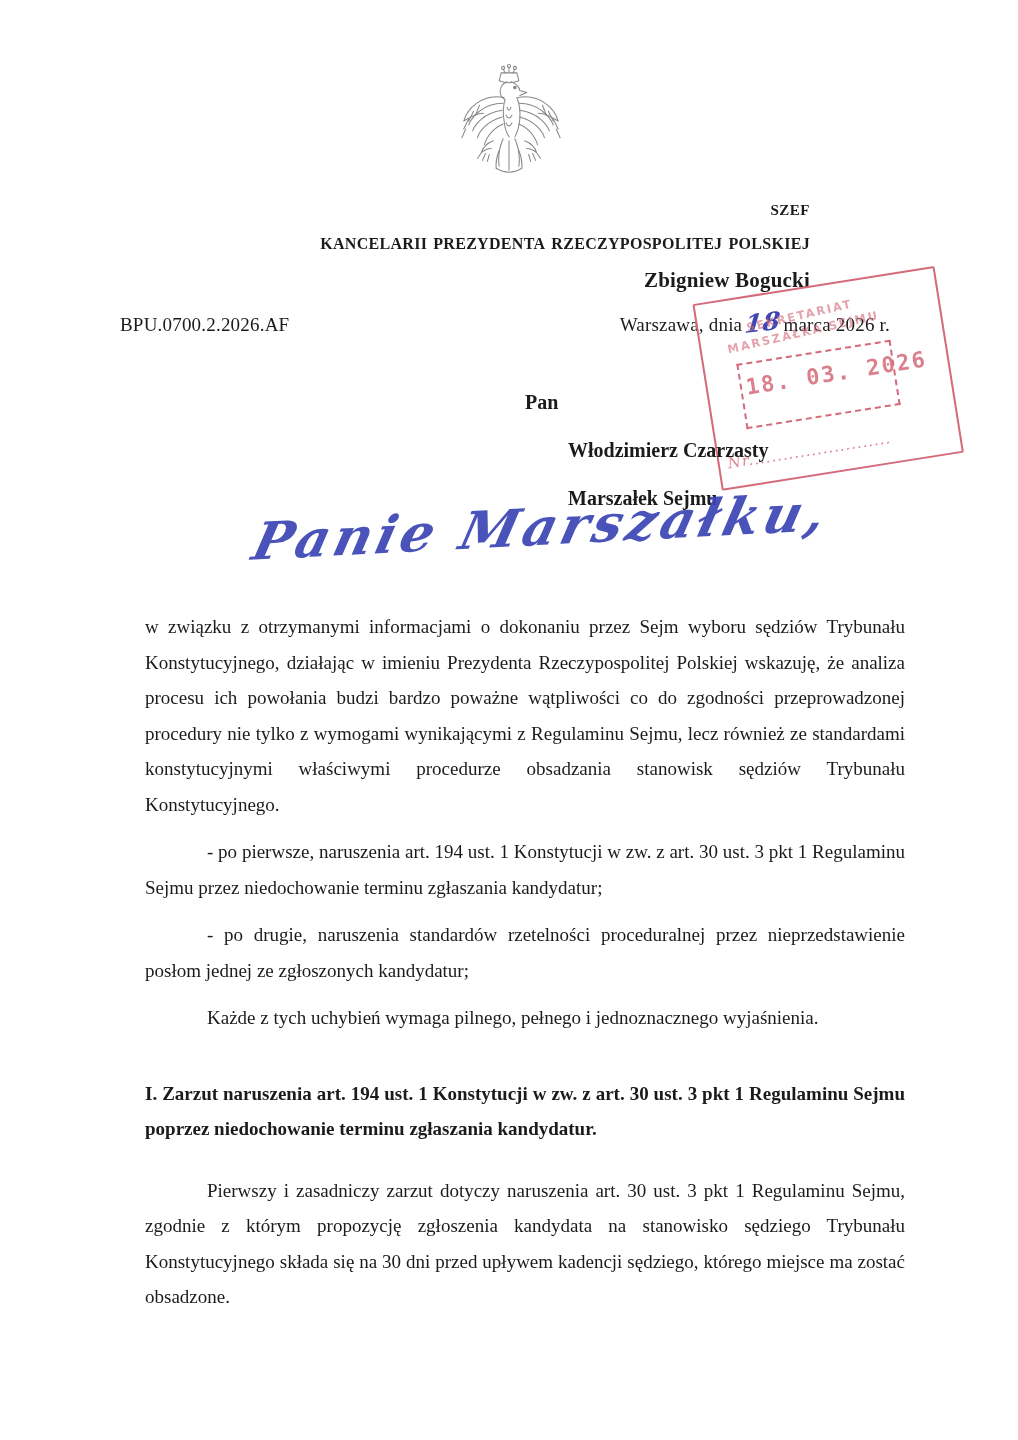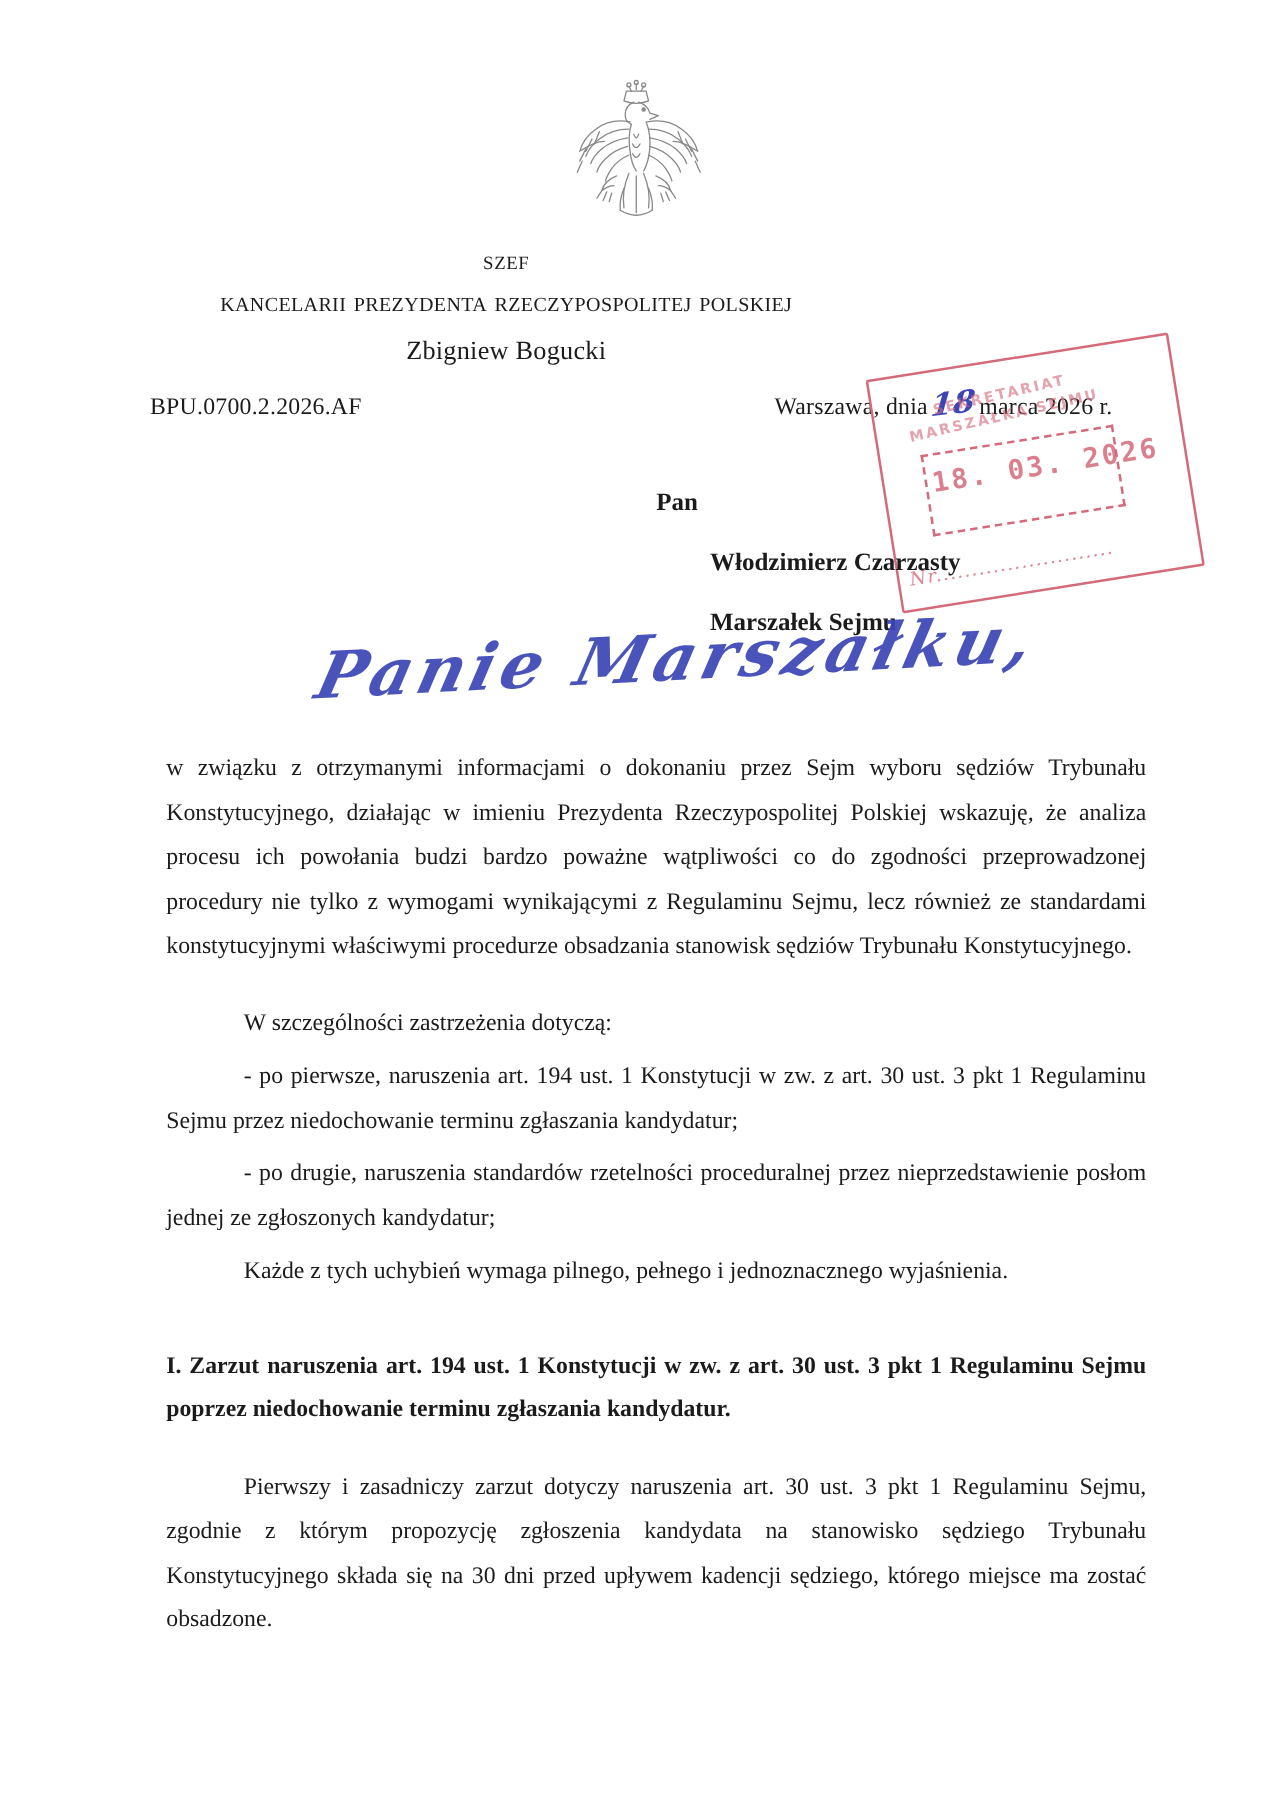--- a/index.html
+++ b/index.html
@@ -31,21 +31,22 @@
     height: 132px;
     opacity: .82;
   }
 
   
   .letterhead {
     position: absolute;
     left: 0;
     top: 196px;
     width: 810px;
-    text-align: center;
+    text-align: right;
+    font-weight: bold;
   }
   .lh-line1 {
     font-size: 21px;
     letter-spacing: .5px;
     font-variant: small-caps;
     text-transform: lowercase;
   }
   .lh-line2 {
     font-size: 23px;
     letter-spacing: .3px;
@@ -173,21 +174,21 @@
   
   .body {
     position: absolute;
     left: 133px;
     top: 597px;
     width: 784px;
     font-size: 19px;
     line-height: 35.5px;
   }
   .body p {
-    margin: 0;
+    margin: 12px;
     text-align: justify;
     text-justify: inter-word;
   }
   .p-indent { text-indent: 62px; }
   .gap-sm { margin-top: 7px !important; }
   .gap-md { margin-top: 26px !important; }
   .gap-lg { margin-top: 40px !important; }
   .heading {
     font-weight: 700;
     text-align: left;
@@ -265,21 +266,20 @@
   <div class="addressee">
     <div>Pan</div>
     <div>Włodzimierz Czarzasty</div>
     <div>Marszałek Sejmu</div>
   </div>
 
   <div class="salutation">Panie Marszałku,</div>
 
   <div class="body">
     <p>w związku z otrzymanymi informacjami o dokonaniu przez Sejm wyboru sędziów Trybunału Konstytucyjnego, działając w imieniu Prezydenta Rzeczypospolitej Polskiej wskazuję, że analiza procesu ich powołania budzi bardzo poważne wątpliwości co do zgodności przeprowadzonej procedury nie tylko z wymogami wynikającymi z Regulaminu Sejmu, lecz również ze standardami konstytucyjnymi właściwymi procedurze obsadzania stanowisk sędziów Trybunału Konstytucyjnego.</p>
-    <p class="p-indent gap-md">W szczególności zastrzeżenia dotyczą:</p>
     <p class="p-indent gap-sm">- po pierwsze, naruszenia art. 194 ust. 1 Konstytucji w zw. z art. 30 ust. 3 pkt 1 Regulaminu Sejmu przez niedochowanie terminu zgłaszania kandydatur;</p>
     <p class="p-indent gap-sm">- po drugie, naruszenia standardów rzetelności proceduralnej przez nieprzedstawienie posłom jednej ze zgłoszonych kandydatur;</p>
     <p class="p-indent gap-sm">Każde z tych uchybień wymaga pilnego, pełnego i jednoznacznego wyjaśnienia.</p>
     <p class="heading gap-lg">I. Zarzut naruszenia art. 194 ust. 1 Konstytucji w zw. z art. 30 ust. 3 pkt 1 Regulaminu Sejmu poprzez niedochowanie terminu zgłaszania kandydatur.</p>
     <p class="p-indent gap-md">Pierwszy i zasadniczy zarzut dotyczy naruszenia art. 30 ust. 3 pkt 1 Regulaminu Sejmu, zgodnie z którym propozycję zgłoszenia kandydata na stanowisko sędziego Trybunału Konstytucyjnego składa się na 30 dni przed upływem kadencji sędziego, którego miejsce ma zostać obsadzone.</p>
   </div>
 
 </div>
 
 </body></html>

